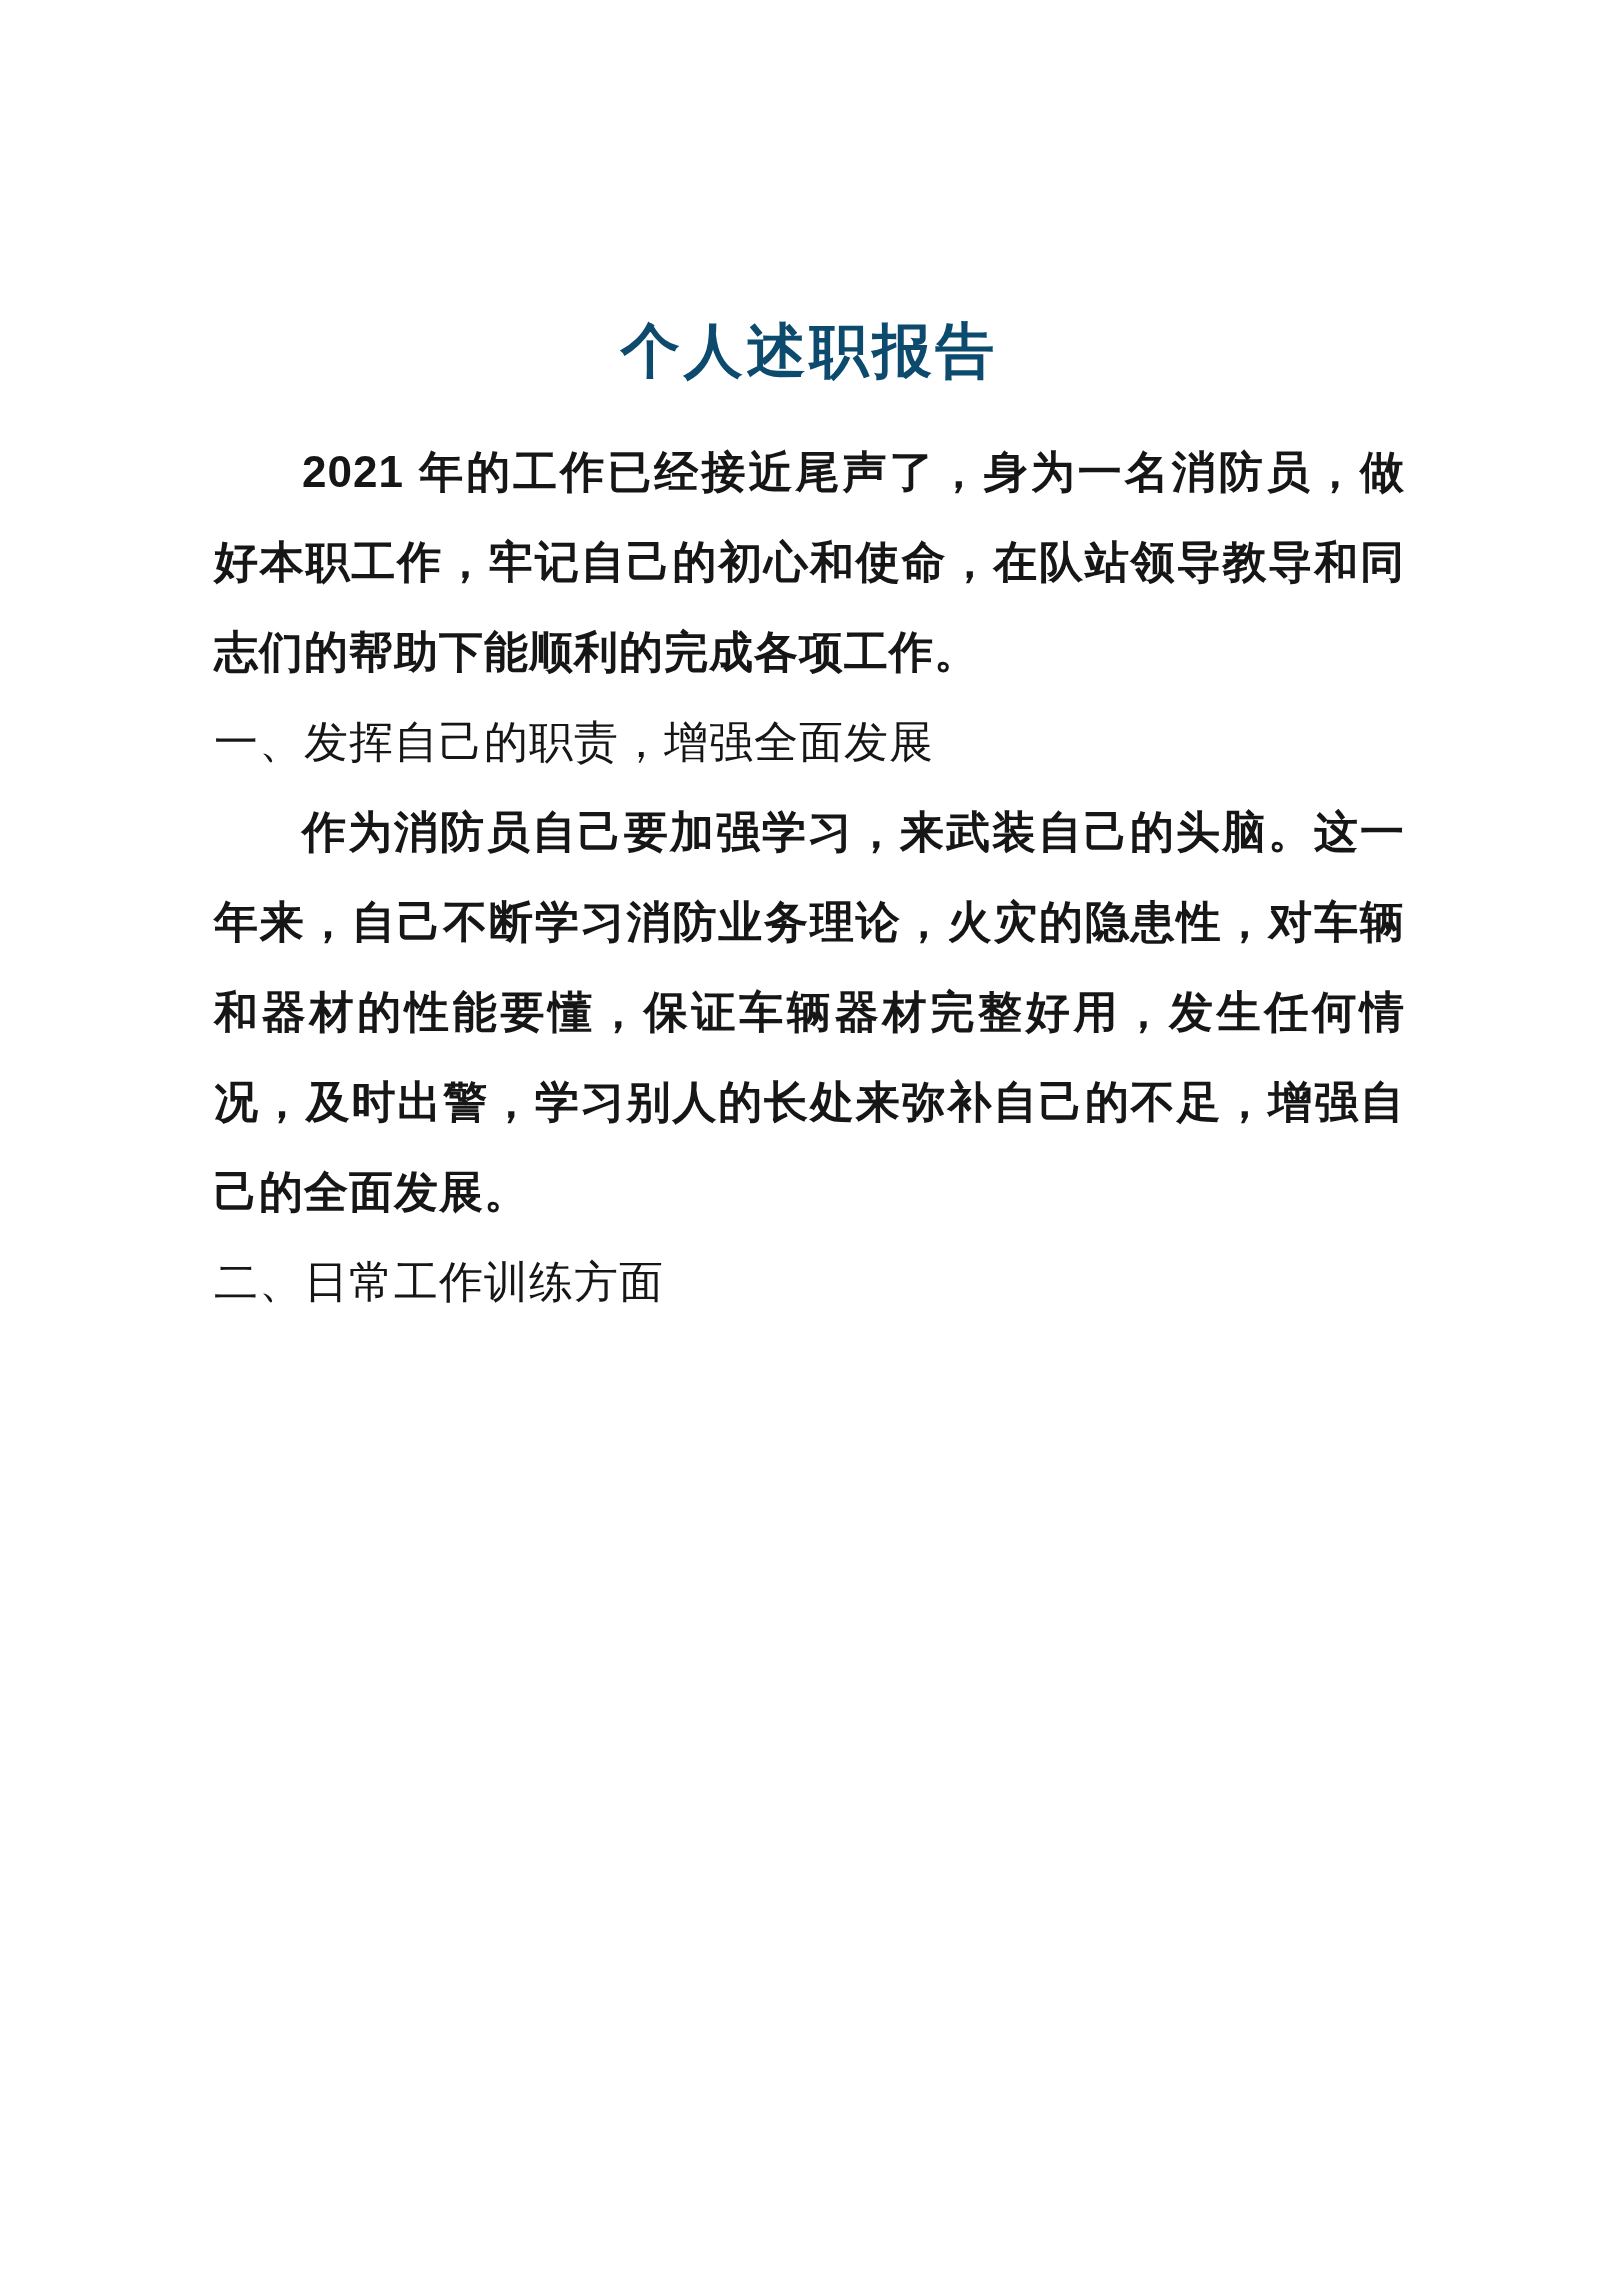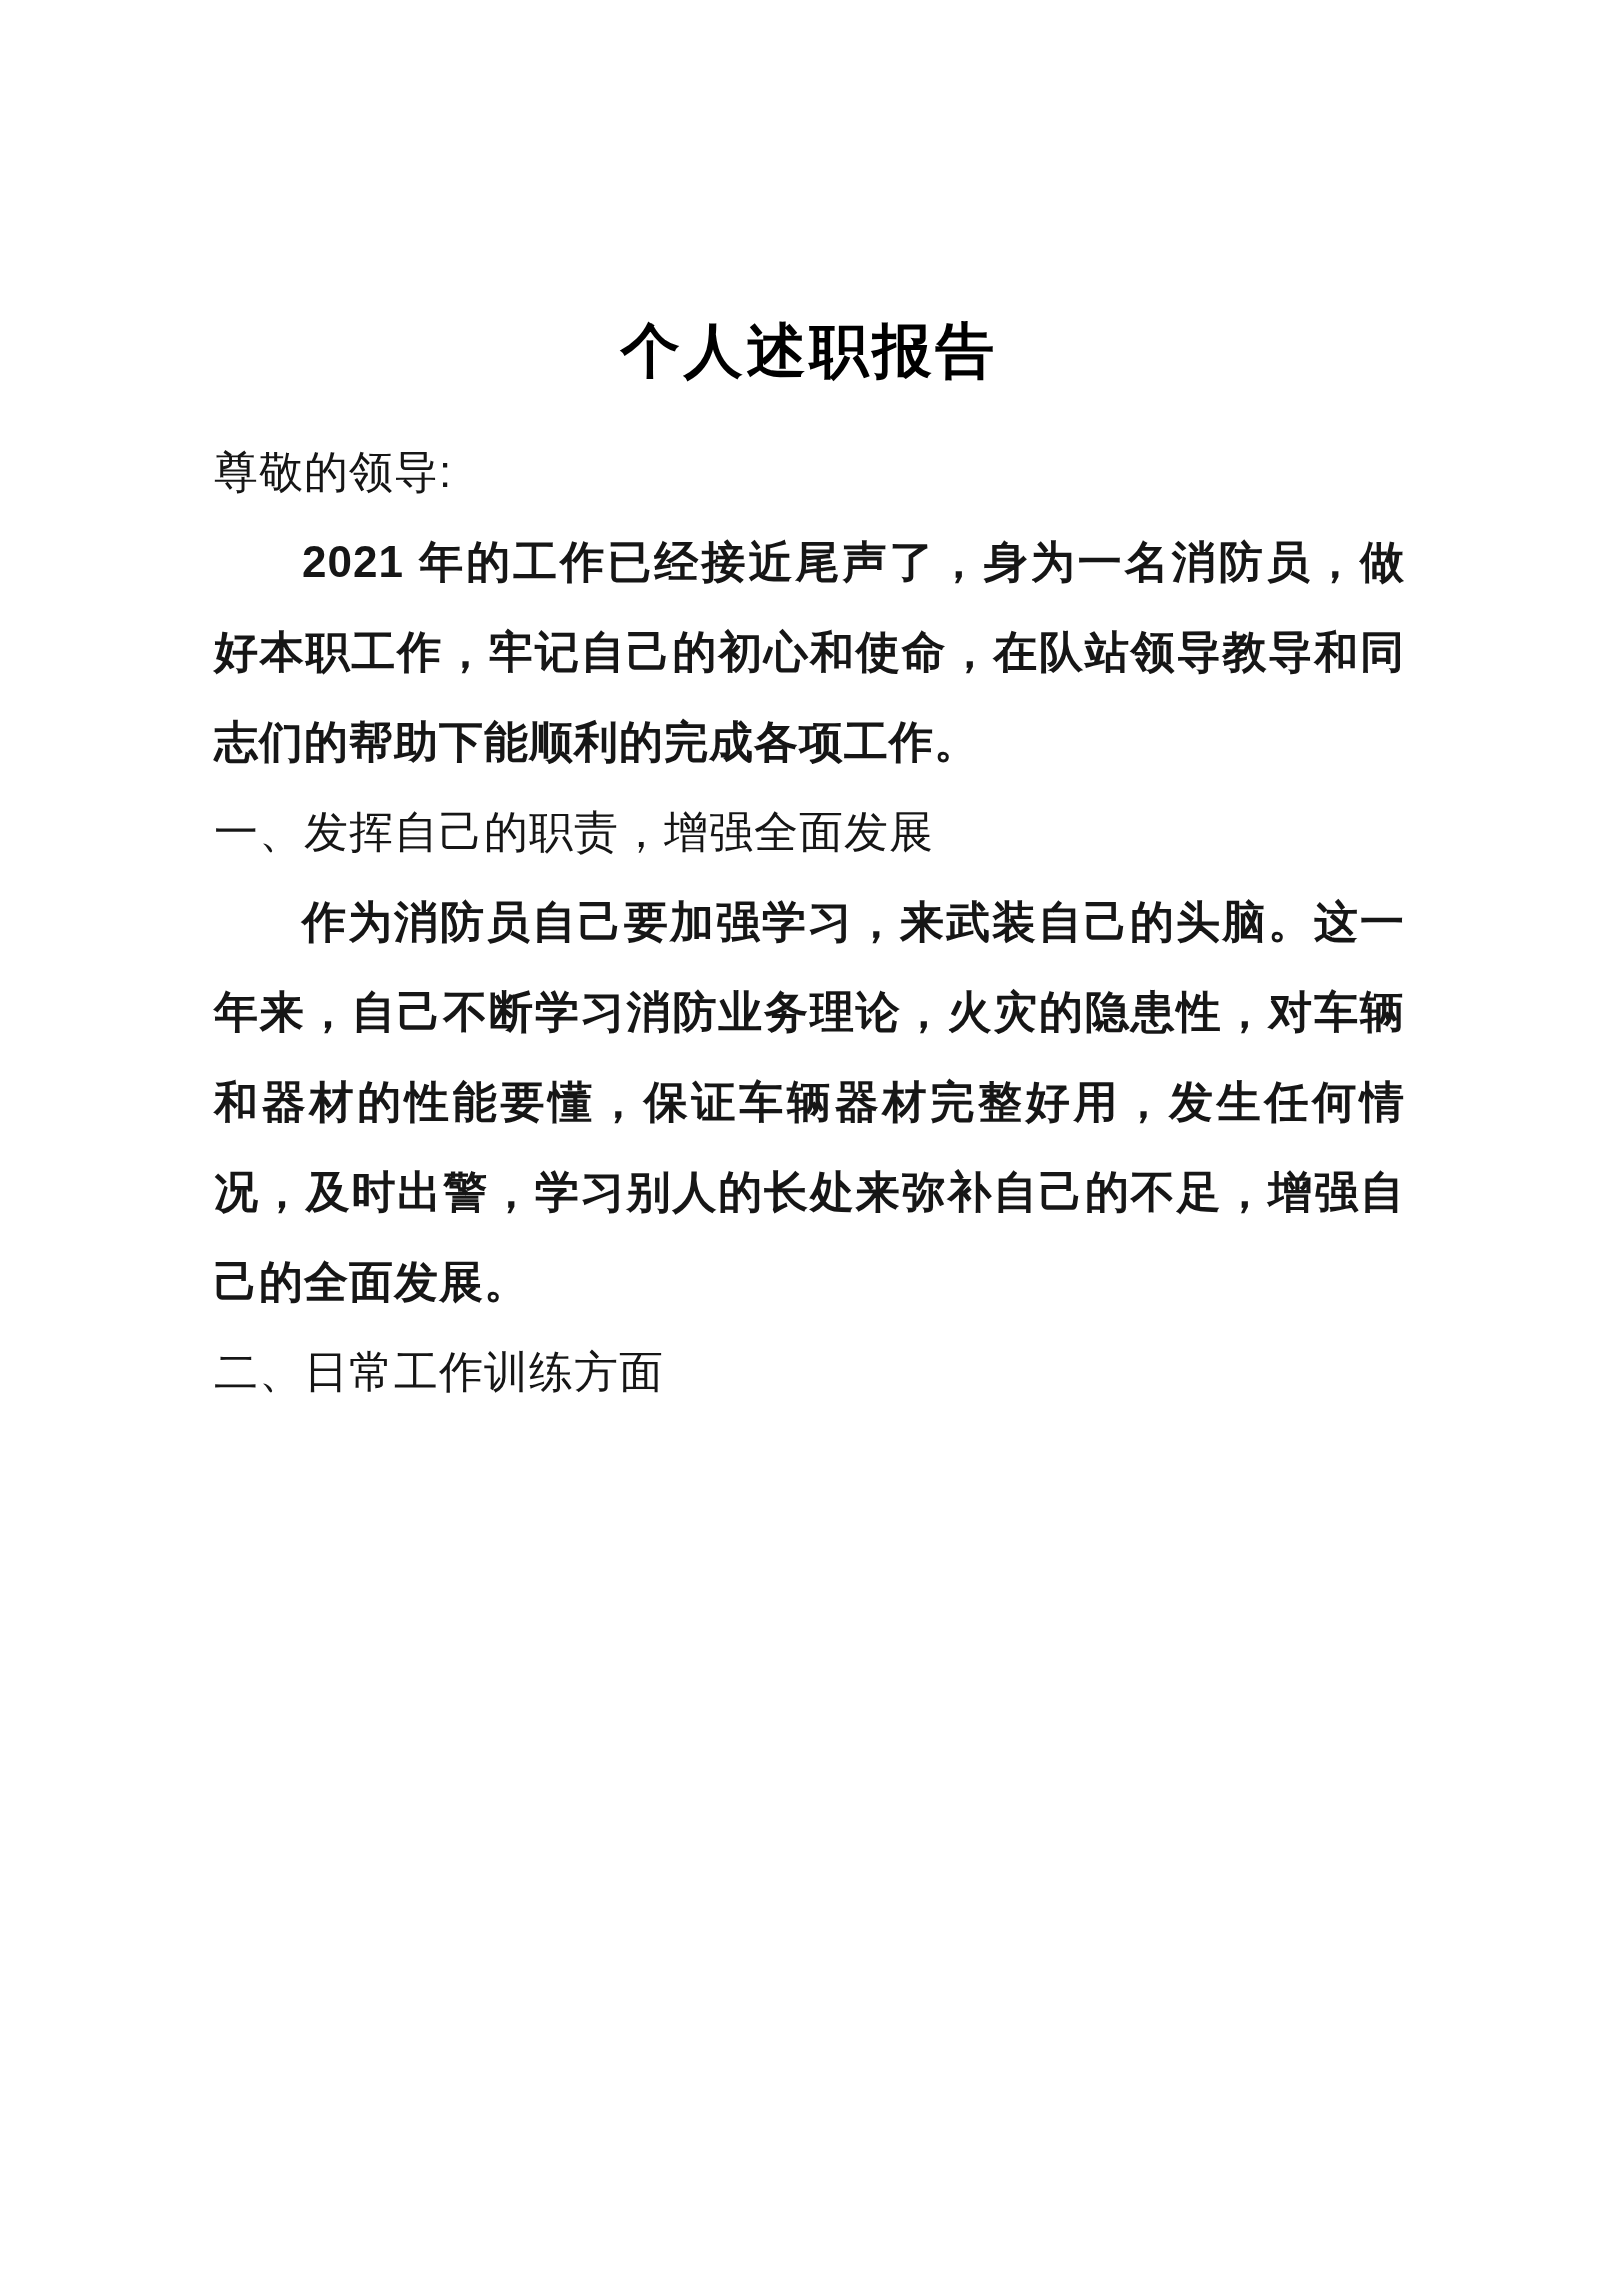--- a/index.html
+++ b/index.html
@@ -21,21 +21,21 @@
     padding: 312px 216px 0 214px;
     background: #ffffff;
   }
   .doc-title {
     margin: 0 0 37px 0;
     text-align: center;
     font-size: 59px;
     line-height: 78px;
     font-weight: 600;
     letter-spacing: 3.9px;
-    color: #000000;
+    color: #0c4a6e;
   }
   .doc-body p {
     margin: 0;
     font-size: 44px;
     line-height: 90px;
     text-align: justify;
     text-justify: inter-character;
     letter-spacing: 1px;
     color: #161616;
     font-weight: 400;
@@ -49,21 +49,20 @@
     text-indent: 0;
   }
 </style>
 </head>
 <body>
 
 <div class="page">
   <h1 class="doc-title">个人述职报告</h1>
 
   <div class="doc-body">
-    <p class="salutation">尊敬的领导:</p>
 
   <p class="body">2021 年的工作已经接近尾声了，身为一名消防员，做好本职工作，牢记自己的初心和使命，在队站领导教导和同志们的帮助下能顺利的完成各项工作。</p>
       <p class="heading">一、发挥自己的职责，增强全面发展</p>
       <p class="body">作为消防员自己要加强学习，来武装自己的头脑。这一年来，自己不断学习消防业务理论，火灾的隐患性，对车辆和器材的性能要懂，保证车辆器材完整好用，发生任何情况，及时出警，学习别人的长处来弥补自己的不足，增强自己的全面发展。</p>
       <p class="heading">二、日常工作训练方面</p>
     </div>
 </div>
 
 
 </body></html>

